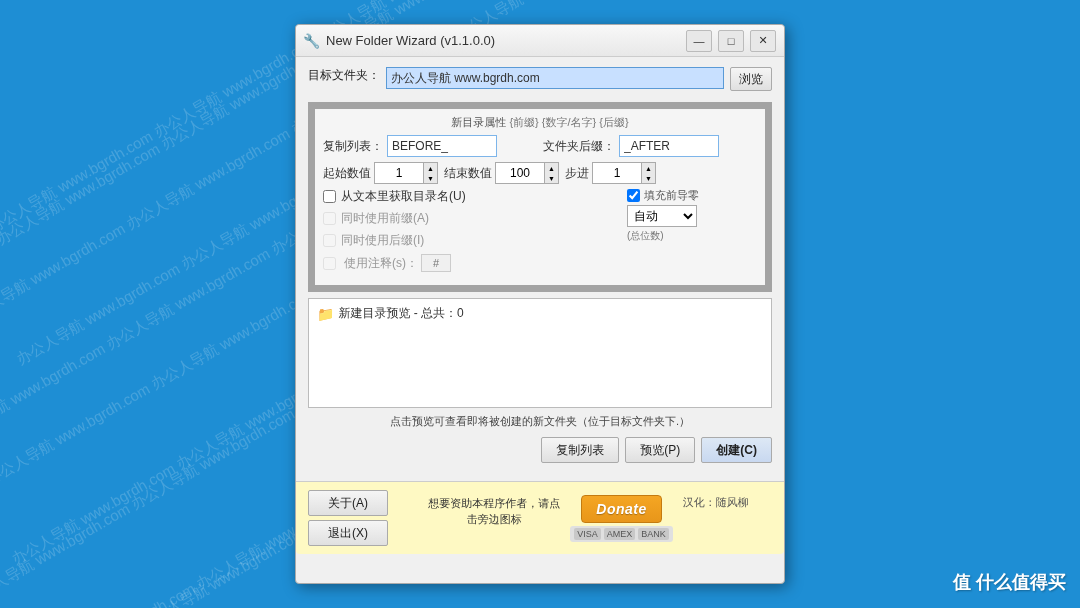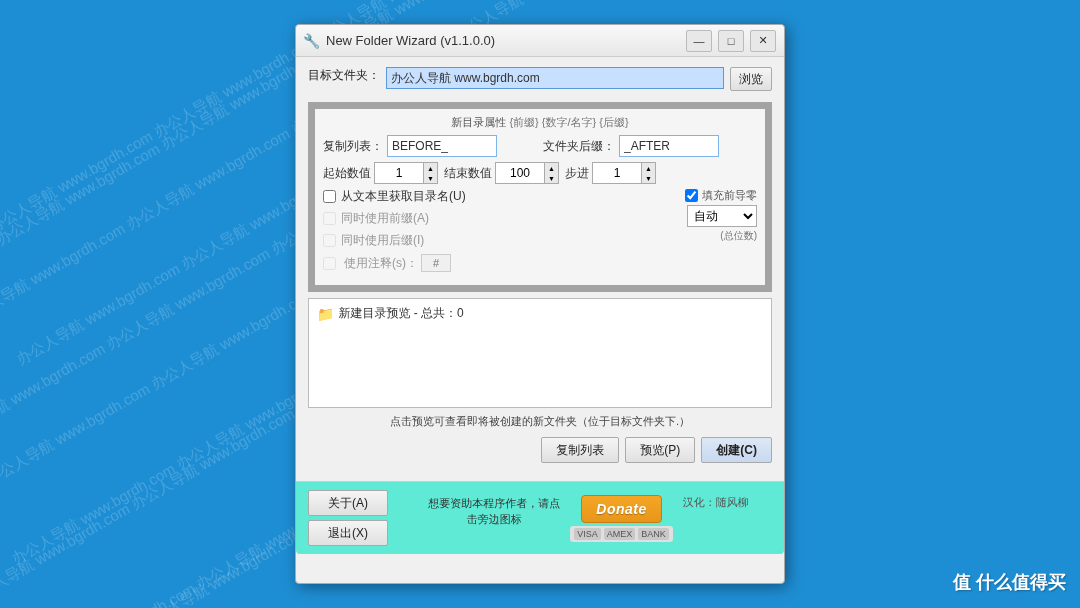--- a/index.html
+++ b/index.html
@@ -261,21 +261,21 @@
       font-weight: bold;
     }
 
     
     .bottom-bar {
       border-top: 1px solid #ccc;
       padding: 8px 12px;
       display: flex;
       align-items: center;
       gap: 17px;
-      background: #5eead4;
+      background: #fef9c3;
       border-radius: 0 0 4px 4px;
     }
     .bottom-left-btns {
       display: flex;
       flex-direction: column;
       gap: 4px;
     }
     .bottom-left-btn {
       height: 26px;
       padding: 0 14px;
@@ -425,21 +425,20 @@
     }
     .lower-checks {
       flex: 1;
       display: flex;
       flex-direction: column;
       gap: 2px;
     }
     .lower-right {
       display: flex;
       flex-direction: column;
-      align-items: flex-end;
       justify-content: flex-start;
       gap: 2px;
       min-width: 130px;
     }
     .lower-right-row {
       display: flex;
       align-items: center;
       gap: 4px;
       font-size: 11px;
       color: #555;

